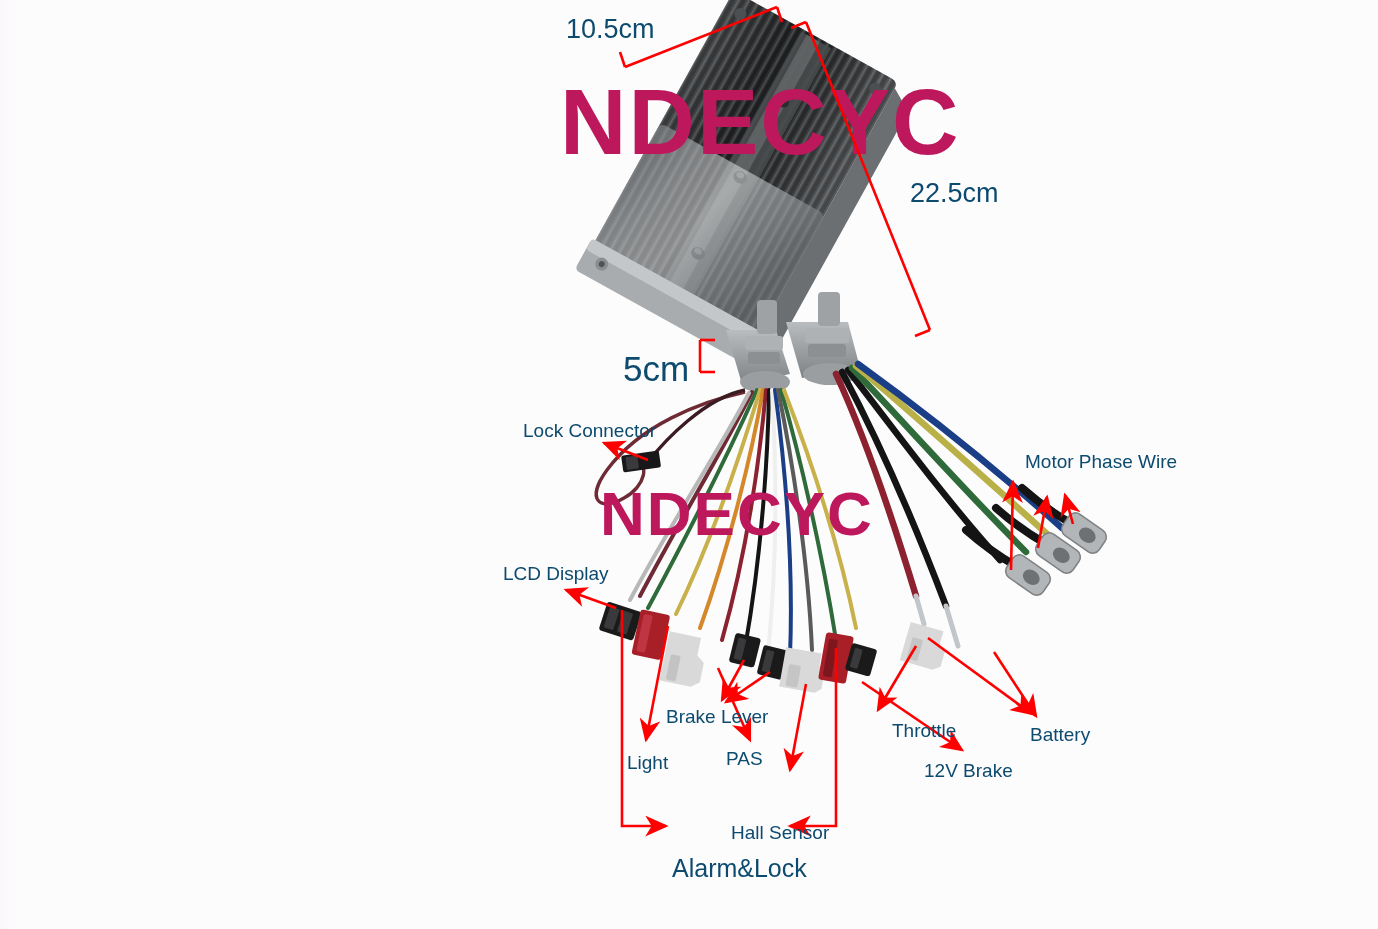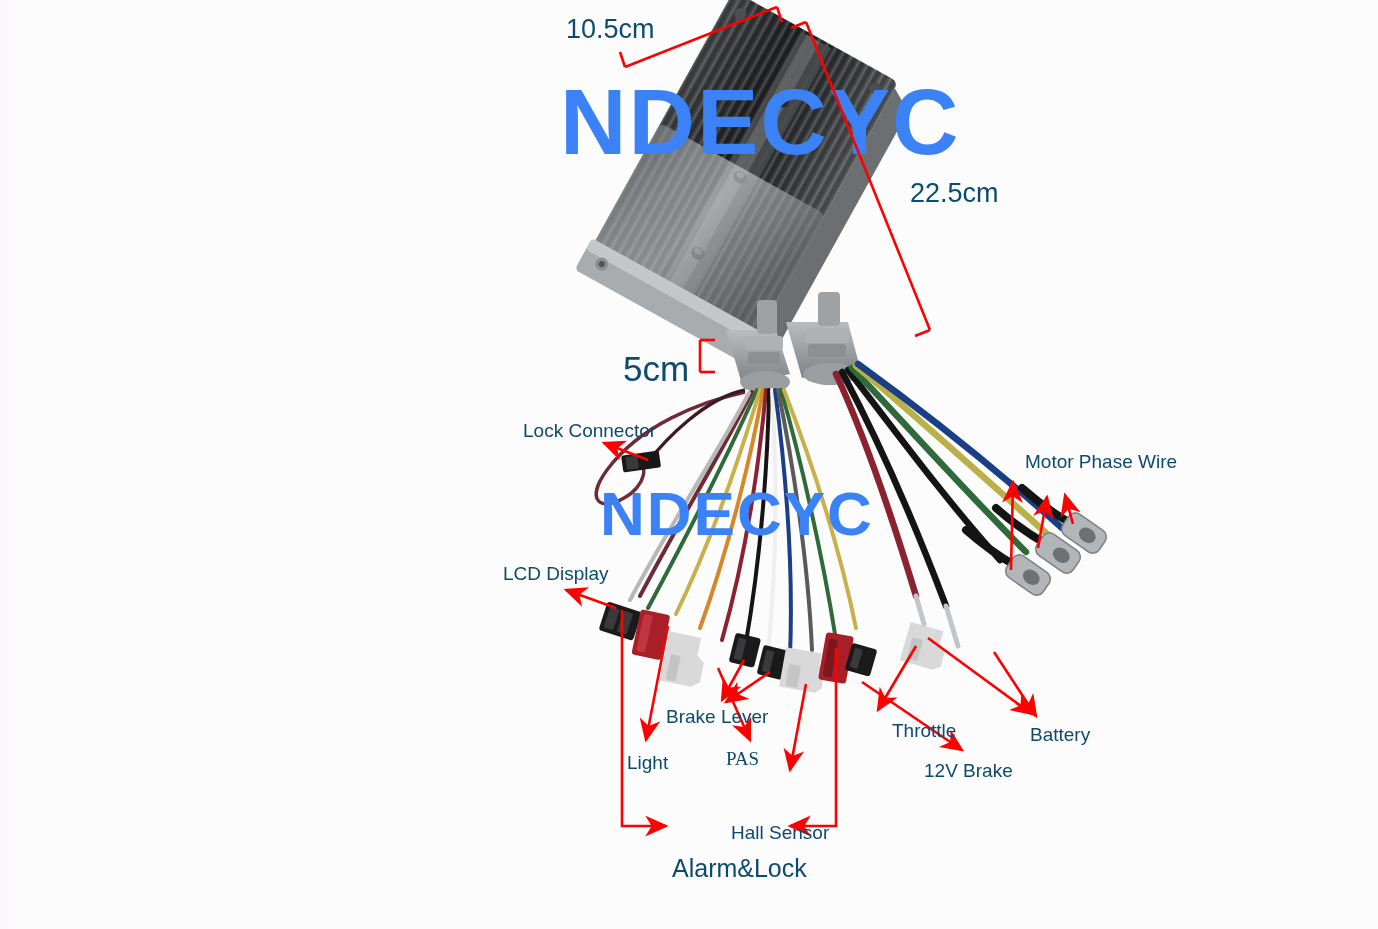--- a/index.html
+++ b/index.html
@@ -9,21 +9,21 @@
     font-family:"Liberation Sans",sans-serif;
     overflow:hidden;position:relative;
   }
   #stage{position:absolute;inset:0;background:#fdfcfd;}
   #stage::after{
     content:"";position:absolute;left:0;top:0;width:14px;height:100%;
     background:linear-gradient(90deg,#faf7fb,#fdfcfd);
   }
   .layer{position:absolute;left:0;top:0;width:1378px;height:929px;}
   .wm{
-    position:absolute;color:#3b82f6;font-weight:bold;
+    position:absolute;color:#be185d;font-weight:bold;
     letter-spacing:2px;white-space:nowrap;user-select:none;
   }
   .lbl{
     position:absolute;color:#0c4a6e;white-space:nowrap;
     font-weight:normal;line-height:1;
   }
 </style>
 </head>
 <body>
 
@@ -262,20 +262,20 @@
 
   <div class="lbl" style="left:566px;top:16px;font-size:27px;">10.5cm</div>
   <div class="lbl" style="left:910px;top:180px;font-size:27px;">22.5cm</div>
   <div class="lbl" style="left:623px;top:351px;font-size:35px;">5cm</div>
 
   <div class="lbl" style="left:523px;top:421px;font-size:19px;">Lock Connector</div>
   <div class="lbl" style="left:503px;top:564px;font-size:19px;">LCD Display</div>
   <div class="lbl" style="left:988px;top:452px;font-size:19px;margin-left:37px;">Motor Phase Wire</div>
   <div class="lbl" style="left:666px;top:707px;font-size:19px;">Brake Lever</div>
   <div class="lbl" style="left:627px;top:753px;font-size:19px;">Light</div>
-  <div class="lbl" style="left:726px;top:749px;font-size:19px;font-family:Liberation Serif, serif;">PAS</div>
+  <div class="lbl" style="left:726px;top:749px;font-size:19px;">PAS</div>
   <div class="lbl" style="left:731px;top:782px;font-size:19px;margin-top:41px;">Hall Sensor</div>
   <div class="lbl" style="left:892px;top:721px;font-size:19px;">Throttle</div>
   <div class="lbl" style="left:924px;top:761px;font-size:19px;">12V Brake</div>
   <div class="lbl" style="left:1030px;top:725px;font-size:19px;">Battery</div>
   <div class="lbl" style="left:672px;top:816px;font-size:25px;margin-top:40px;">Alarm&amp;Lock</div>
 
 </div>
 
 </body></html>

